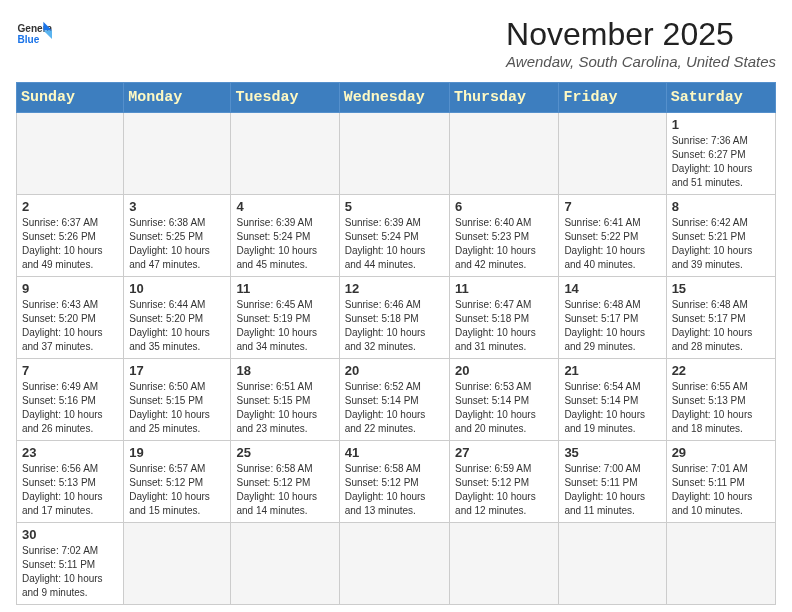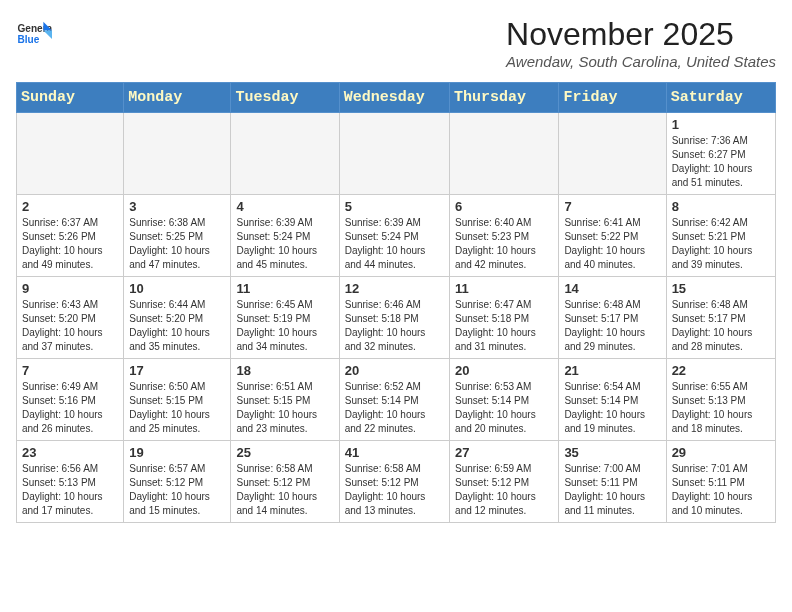--- a/index.html
+++ b/index.html
@@ -291,14 +291,28 @@
             Sunrise: 7:00 AM<br>Sunset: 5:11 PM<br>Daylight: 10 hours and 11 minutes.
           </div>
         </td>
         <td>
           <span class="day-number">29</span>
           <div class="day-info">
             Sunrise: 7:01 AM<br>Sunset: 5:11 PM<br>Daylight: 10 hours and 10 minutes.
           </div>
         </td>
       </tr>
+      <tr>
+        <td>
+          <span class="day-number">30</span>
+          <div class="day-info">
+            Sunrise: 7:02 AM<br>Sunset: 5:11 PM<br>Daylight: 10 hours and 9 minutes.
+          </div>
+        </td>
+        <td class="empty"></td>
+        <td class="empty"></td>
+        <td class="empty"></td>
+        <td class="empty"></td>
+        <td class="empty"></td>
+        <td class="empty"></td>
+      </tr>
     </tbody>
 </table>
 
 </body></html>

